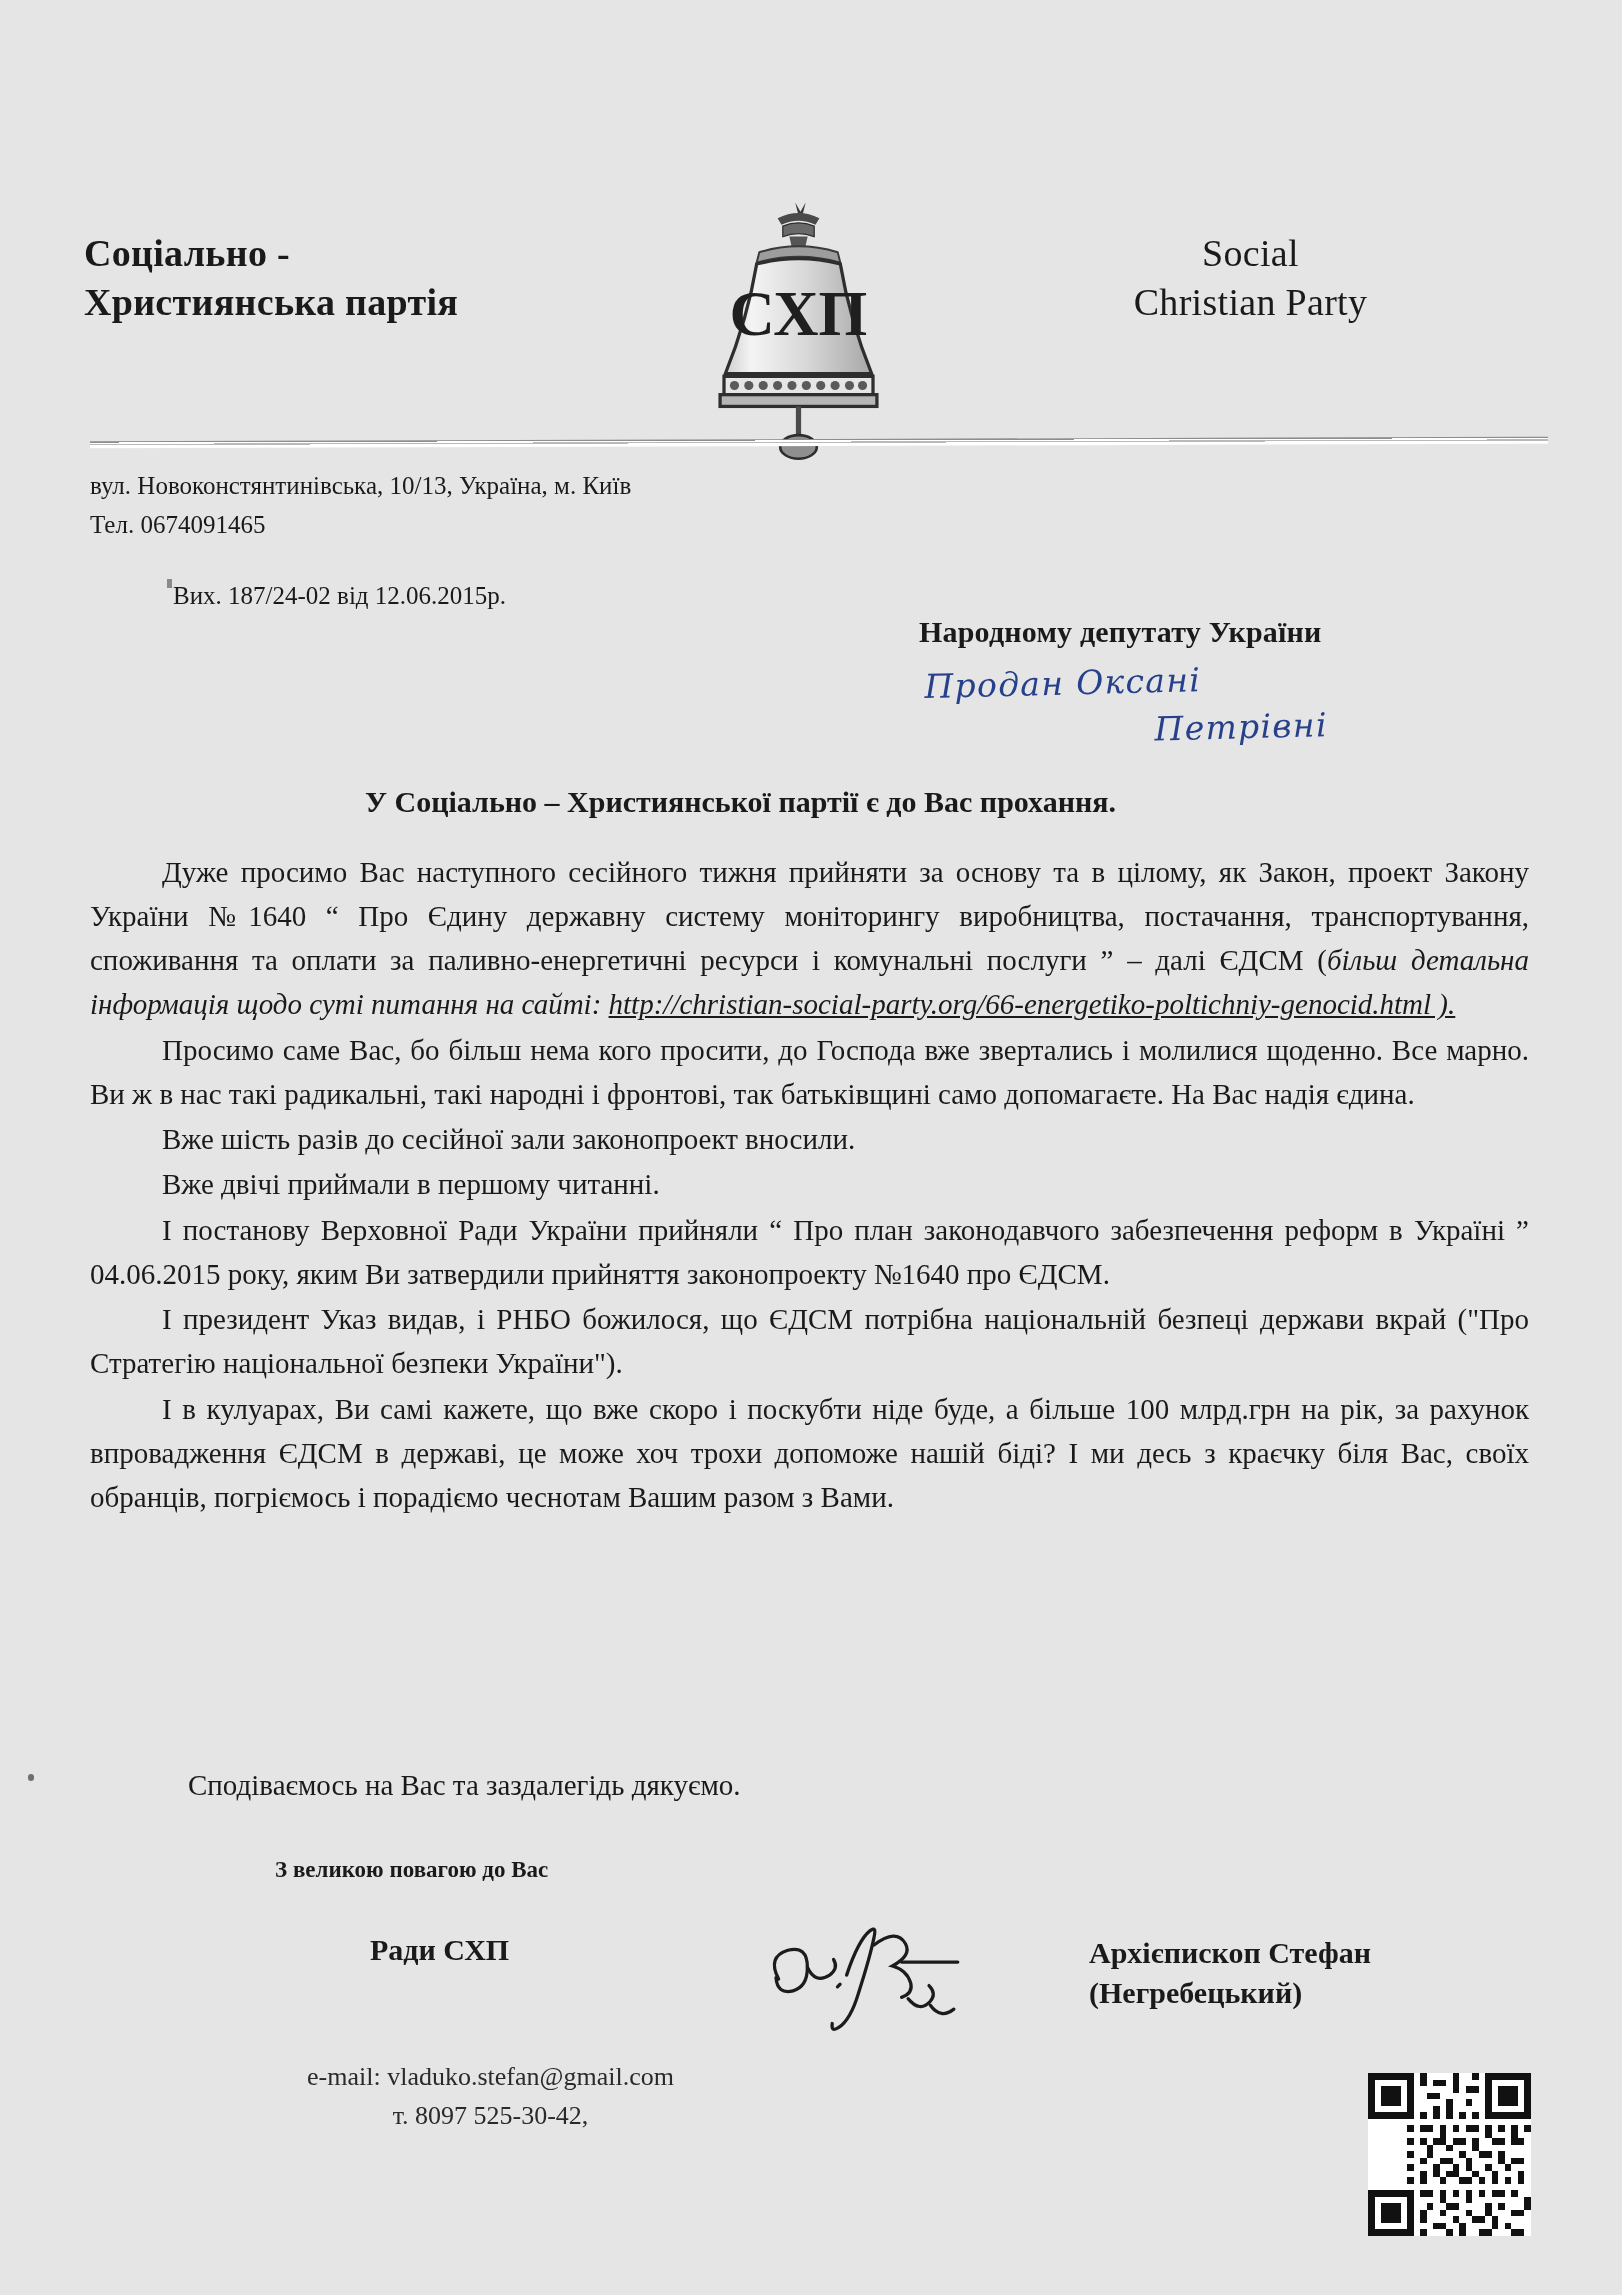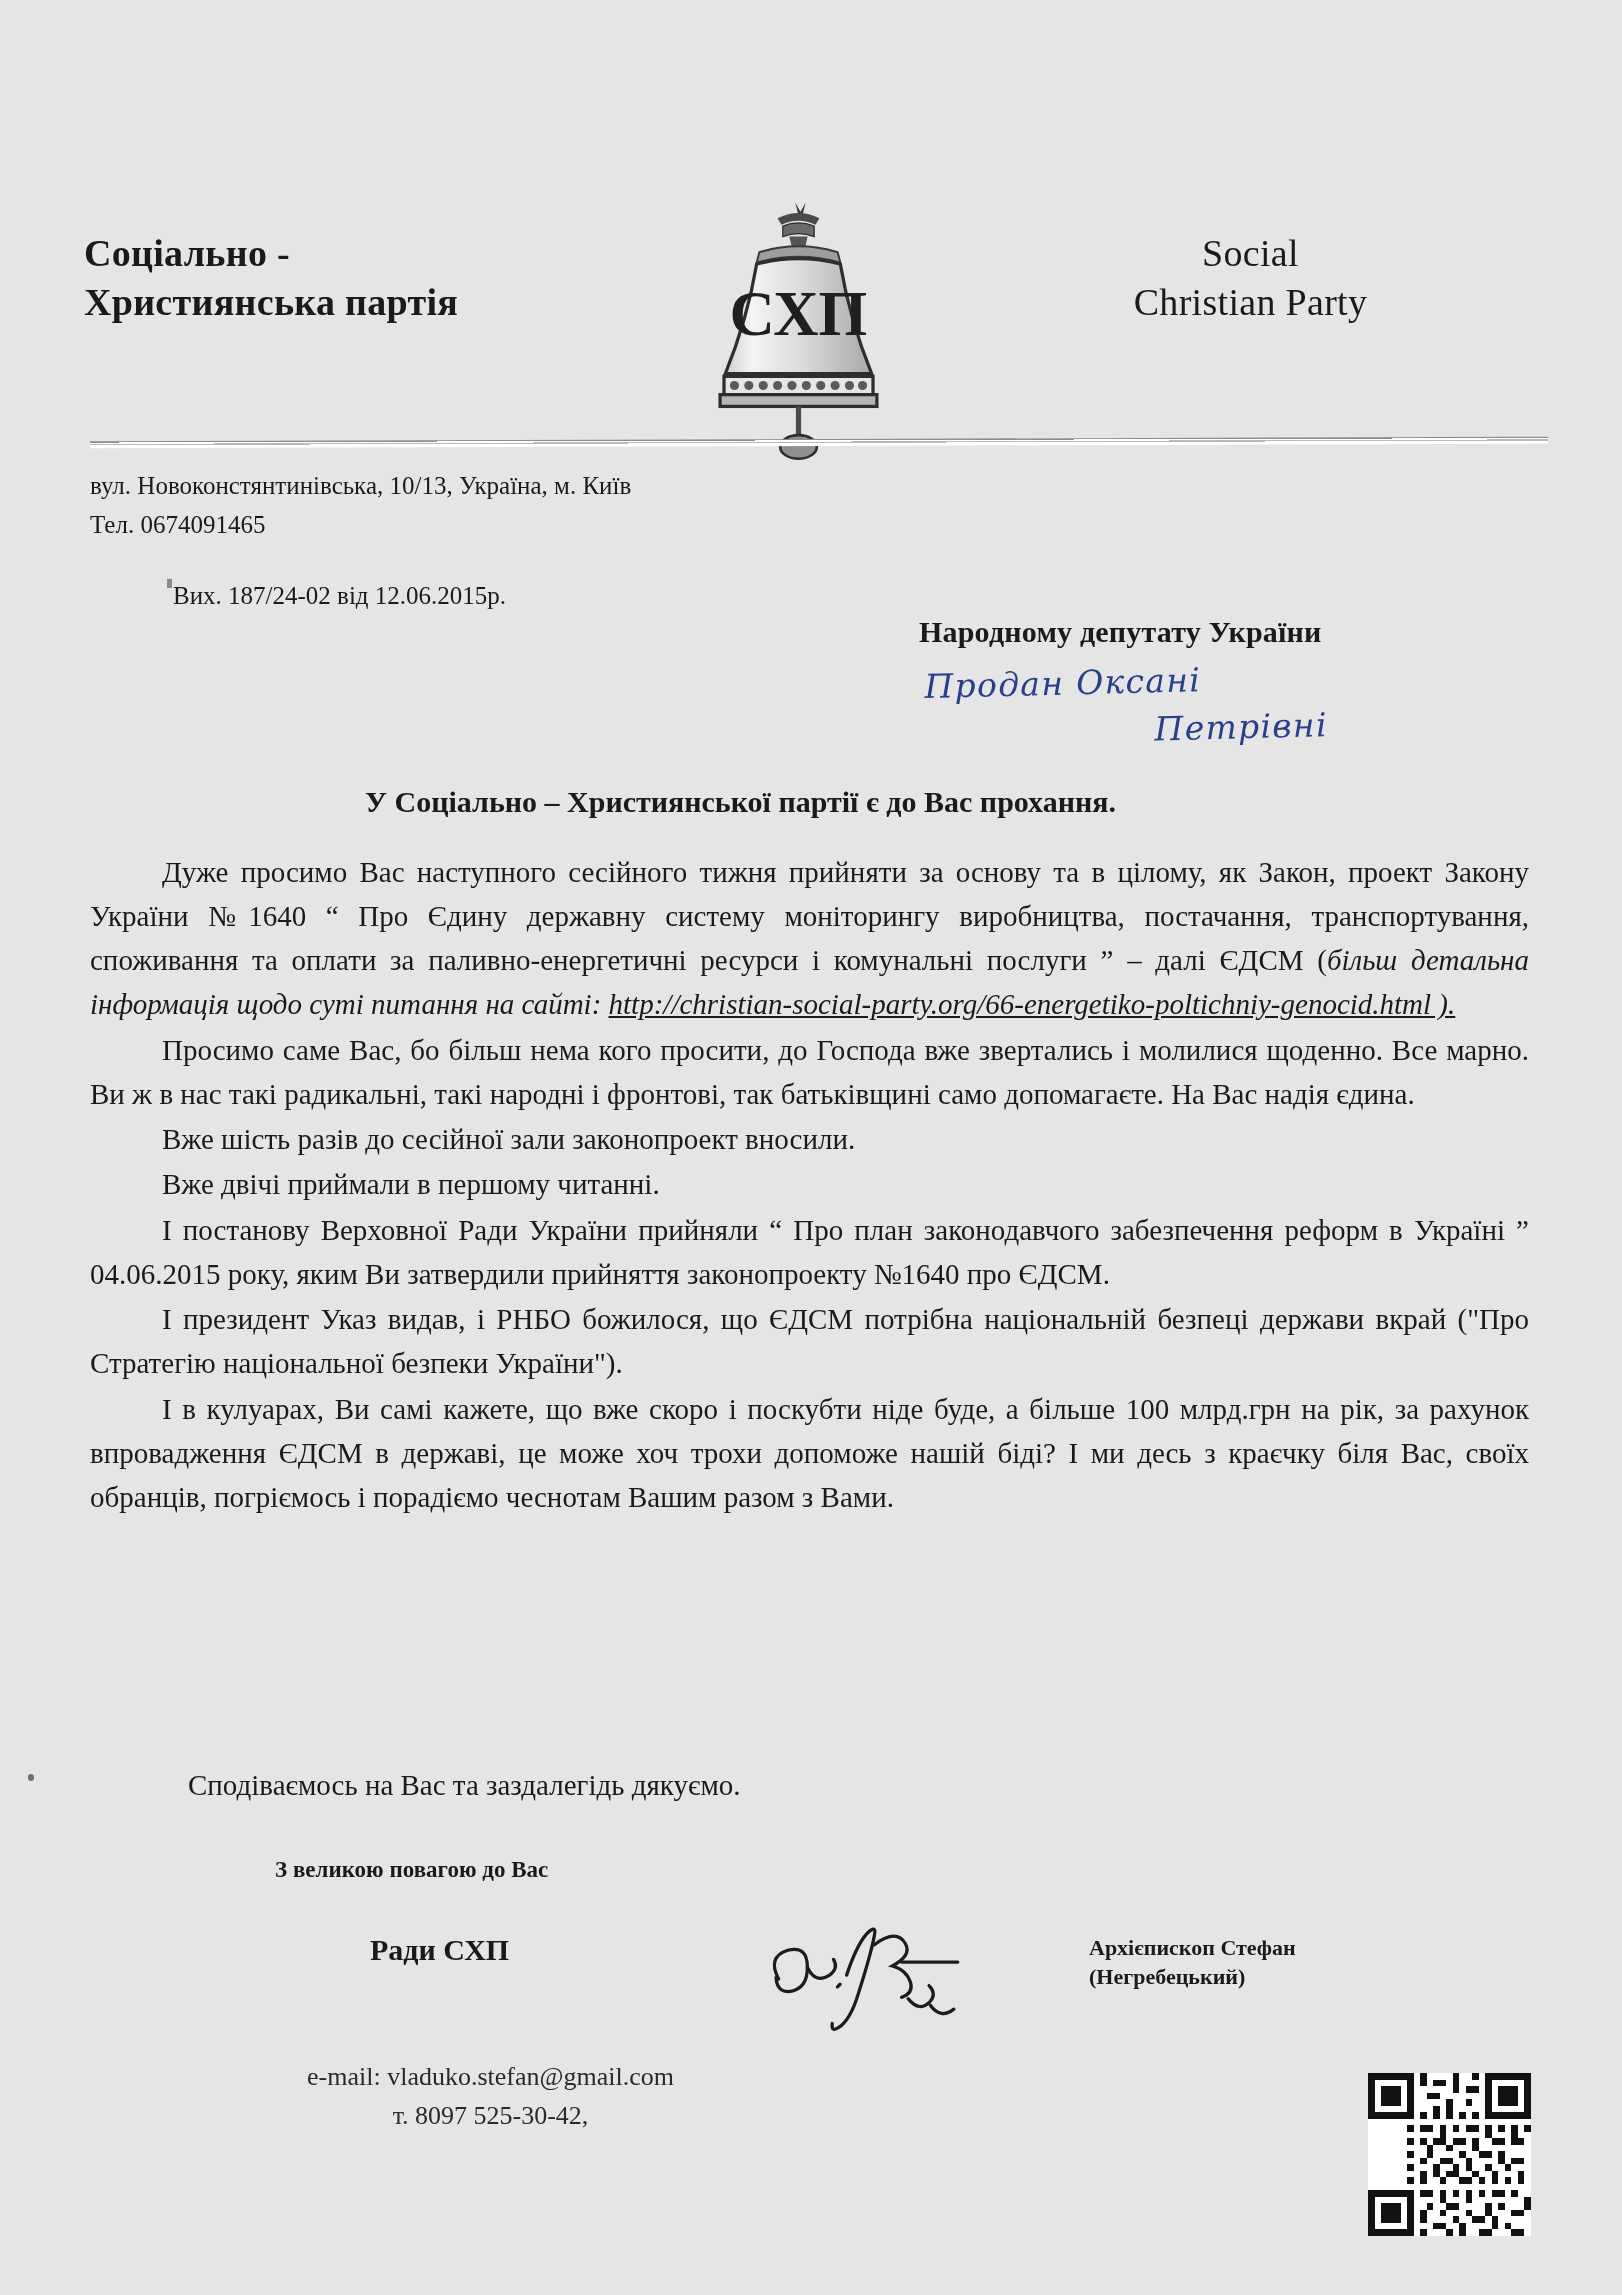--- a/index.html
+++ b/index.html
@@ -180,21 +180,21 @@
     position: absolute;
     left: 370px;
     top: 0;
     font-size: 30px;
     font-weight: bold;
   }
   .signer {
     position: absolute;
     left: 1089px;
     top: 0;
-    font-size: 22px;
+    font-size: 30px;
     font-weight: bold;
     line-height: 1.32;
   }
   .signer span { display: block; }
   .sig-scribble {
     position: absolute;
     left: 759px;
     top: -26px;
     width: 340px;
     height: 131px;

